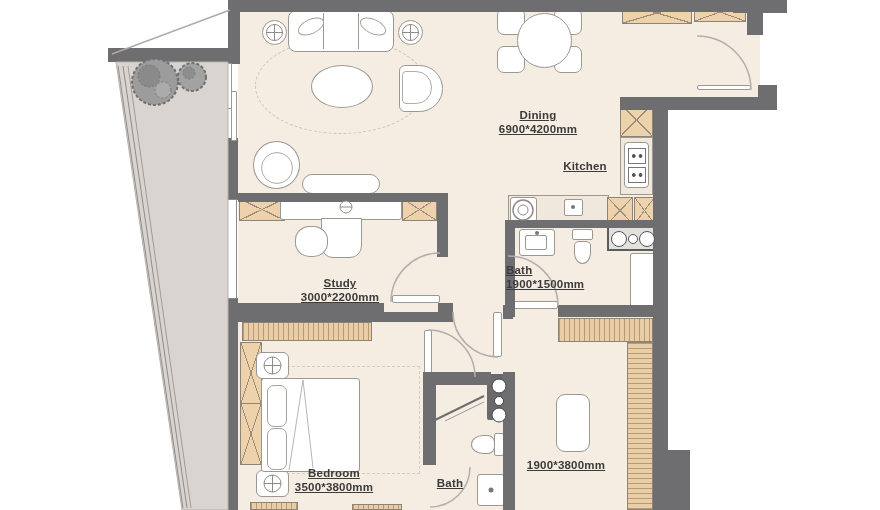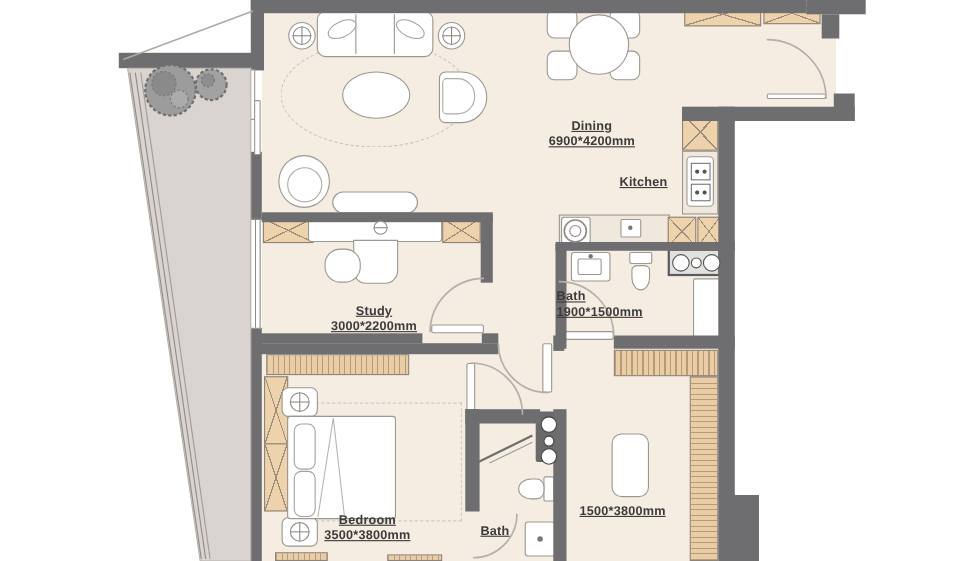--- a/index.html
+++ b/index.html
@@ -237,16 +237,16 @@
     <span>1900*1500mm</span>
   </div>
   <div class="lbl" style="left:274px;top:466px;width:120px;">
     <span>Bedroom</span>
     <span>3500*3800mm</span>
   </div>
   <div class="lbl" style="left:384px;top:476px;width:132px;">
     <span>Bath</span>
   </div>
   <div class="lbl" style="left:506px;top:458px;width:120px;">
-    <span>1500*3800mm</span>
+    <span>1900*3800mm</span>
   </div>
 
 </div>
 
 </body></html>

